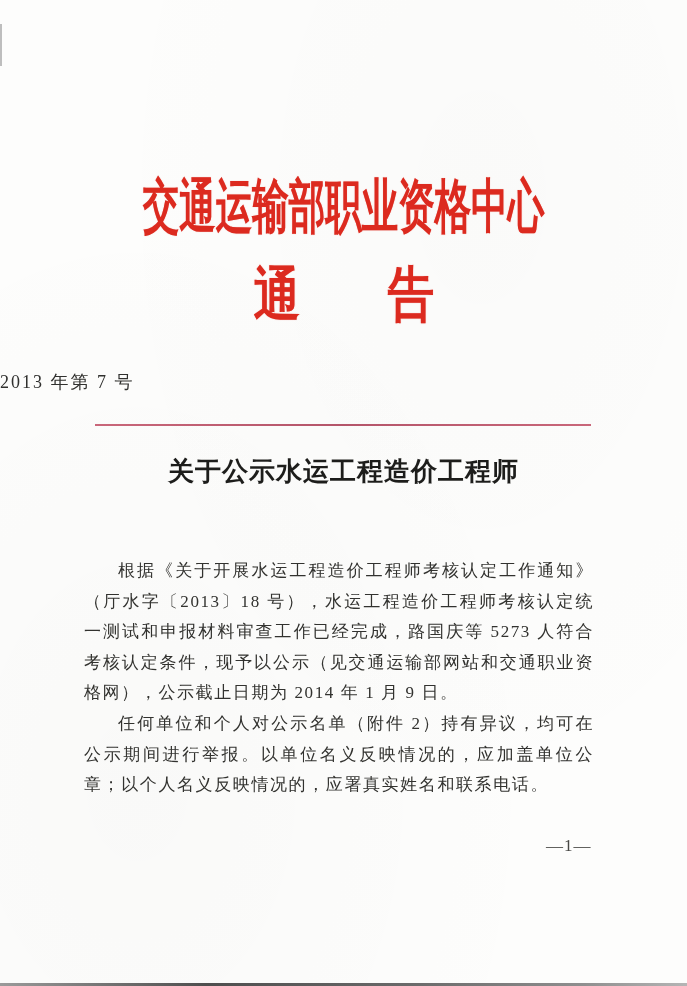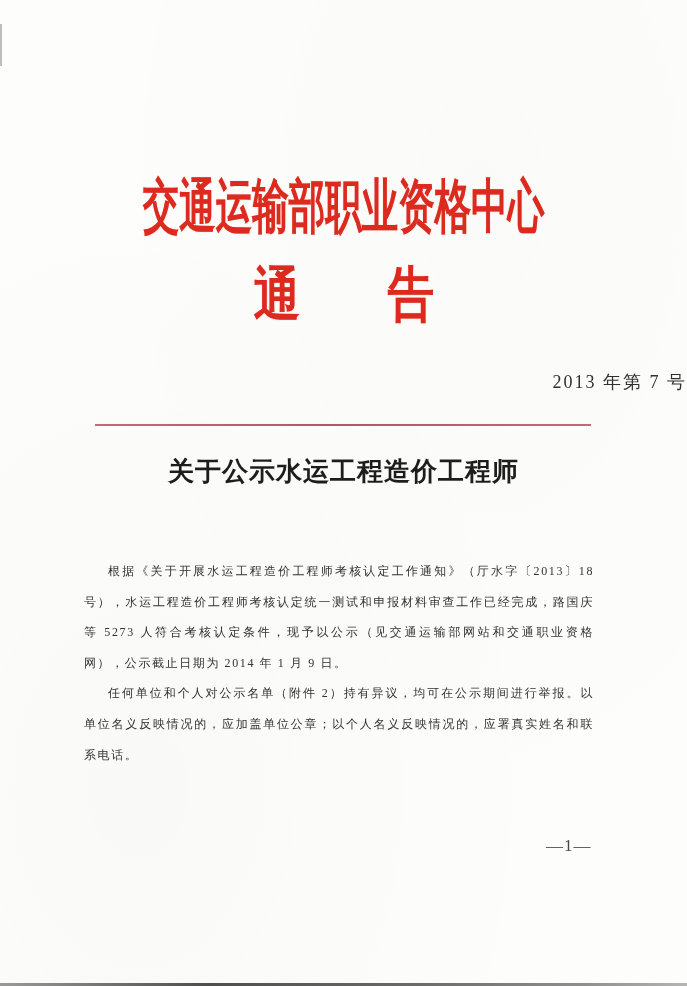--- a/index.html
+++ b/index.html
@@ -39,35 +39,35 @@
     position:absolute;top:256px;left:0;width:100%;
     display:flex;justify-content:center;gap:76px;
   }
   .doc-type-char{
     display:inline-block;
     font-size:58px;font-weight:bold;color:#dc2a1f;
     transform:scale(0.8,1.0);transform-origin:center top;
     text-shadow:0 0 1px rgba(220,42,31,.55);
   }
   .issue-number{
-    position:absolute;top:370px;left:0;width:100%;text-align:right;
+    position:absolute;top:370px;left:0;width:100%;text-align:left;
     font-size:18px;color:#30302e;letter-spacing:2px;
   }
   .red-rule{
     position:absolute;top:424px;left:95px;width:496px;height:2px;
     background:linear-gradient(to right,#c9677a,#b4556a 50%,#c9677a);
   }
   .subject{
     position:absolute;top:454px;left:0;width:100%;text-align:center;
     font-size:26px;font-weight:bold;color:#1d1d1b;line-height:36px;
     letter-spacing:1px;
   }
   .body-text{
     position:absolute;top:556px;left:84px;width:510px;
-    font-size:12px;color:#32322f;line-height:30.6px;
+    font-size:17px;color:#32322f;line-height:30.6px;
     letter-spacing:1.6px;
     text-align:justify;
   }
   .body-text p{margin:0;text-indent:2em;}
   .page-number{
     position:absolute;top:836px;left:546px;
     font-size:17px;color:#474744;letter-spacing:1px;
   }
 </style>
 </head>

